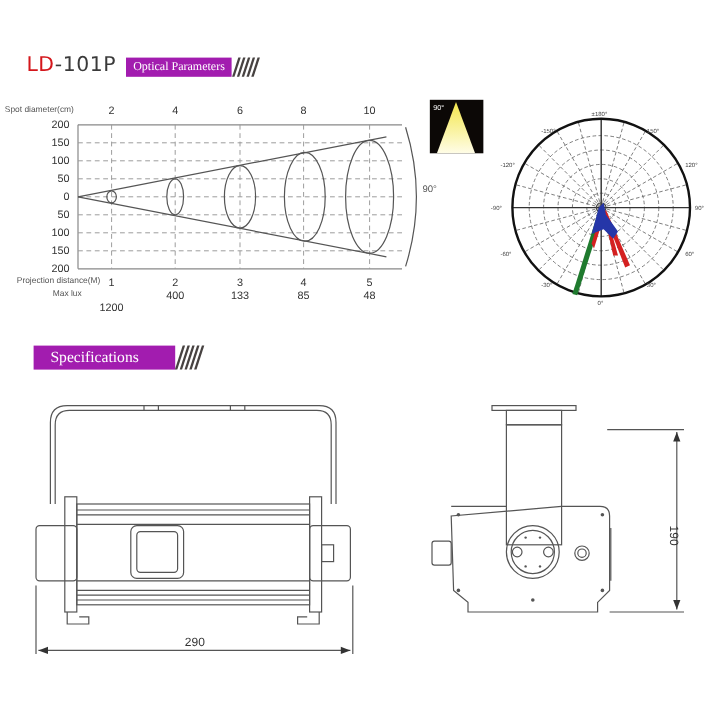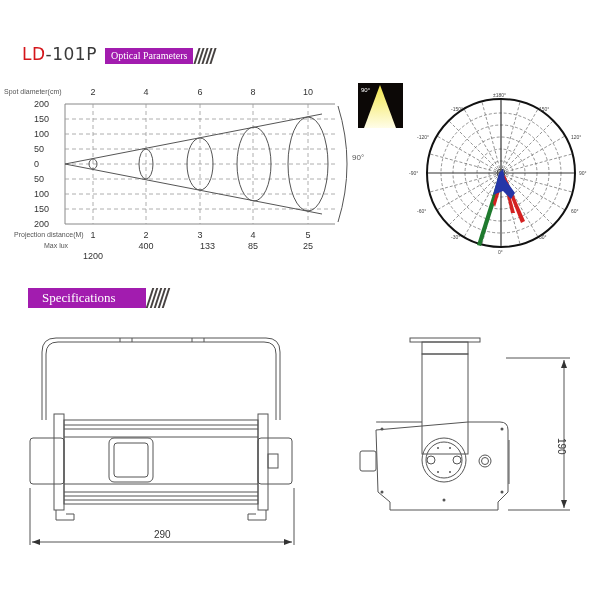--- a/index.html
+++ b/index.html
@@ -10,21 +10,21 @@
   .banner { background: #a21caf; color: #ffffff; font-family: "Liberation Serif", serif; }
   .banner1 { left: 105px; top: 48px; width: 88px; height: 16px; font-size: 10px; line-height: 16px; padding-left: 6px; }
   .banner2 { left: 28px; top: 288px; width: 118px; height: 20px; font-size: 13px; line-height: 20px; padding-left: 14px; }
   .stripes { display: flex; gap: 2px; }
   .stripes span { display: block; width: 2px; background: #474241; transform: skewX(-18deg); }
   .stripes1 { left: 196px; top: 48px; height: 16px; }
   .stripes1 span { height: 16px; }
   .stripes2 { left: 149px; top: 288px; height: 20px; }
   .stripes2 span { height: 20px; }
   .lbl { font-size: 7px; color: #555; }
-  .ytick { font-size: 9px; color: #333; width: 24px; }
+  .ytick { font-size: 9px; color: #333; text-align: right; width: 24px; }
   .tick { font-size: 9px; color: #333; text-align: center; width: 30px; }
   svg text { font-family: "Liberation Sans", sans-serif; }
 </style>
 </head>
 <body>
 
 <div class="abs model"><span class="red">LD</span><span>-101P</span></div>
 <div class="abs banner banner1">Optical Parameters</div>
 <div class="abs stripes stripes1">
     <span></span>
@@ -53,23 +53,23 @@
 
 <div class="abs lbl" style="left:14px; top:231px;">Projection distance(M)</div>
 <div class="abs lbl" style="left:44px; top:242px;">Max lux</div>
 <div class="abs tick" style="left:78px; top:230px;">1</div>
 <div class="abs tick" style="left:131px; top:230px;">2</div>
 <div class="abs tick" style="left:185px; top:230px;">3</div>
 <div class="abs tick" style="left:238px; top:230px;">4</div>
 <div class="abs tick" style="left:293px; top:230px;">5</div>
 <div class="abs tick" style="left:78px; top:251px;">1200</div>
 <div class="abs tick" style="left:131px; top:241px;">400</div>
-<div class="abs tick" style="left:185px; top:241px;text-align:right;">133</div>
+<div class="abs tick" style="left:185px; top:241px;">133</div>
 <div class="abs tick" style="left:238px; top:241px;">85</div>
-<div class="abs tick" style="left:293px; top:241px;">25</div>
+<div class="abs tick" style="left:293px; top:241px;">48</div>
 <div class="abs lbl" style="left:352px; top:153px; font-size:8px;">90°</div>
 
 <svg class="abs" style="left:0; top:0;" width="360" height="260">
   <g stroke="#888" stroke-width="1" fill="none">
     <line x1="65" y1="104" x2="335" y2="104"></line>
     <line x1="65" y1="224" x2="335" y2="224"></line>
     <line x1="65" y1="104" x2="65" y2="224"></line>
   </g>
   <g stroke="#999" stroke-width="0.8" stroke-dasharray="4,3" fill="none">
     <line x1="65" y1="119" x2="335" y2="119"></line>

